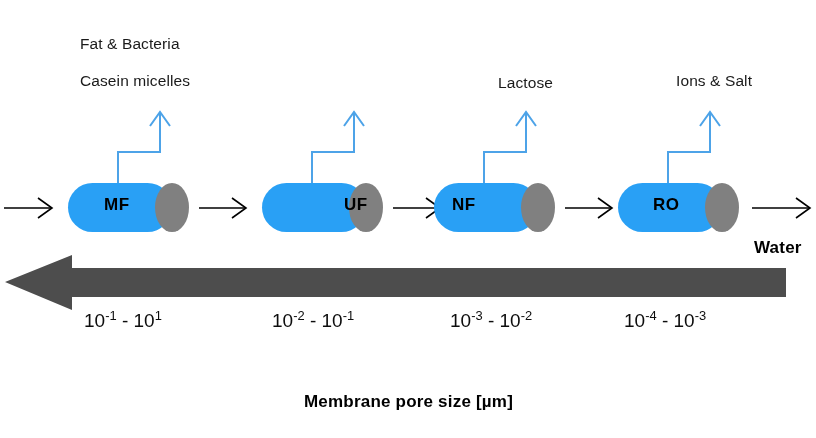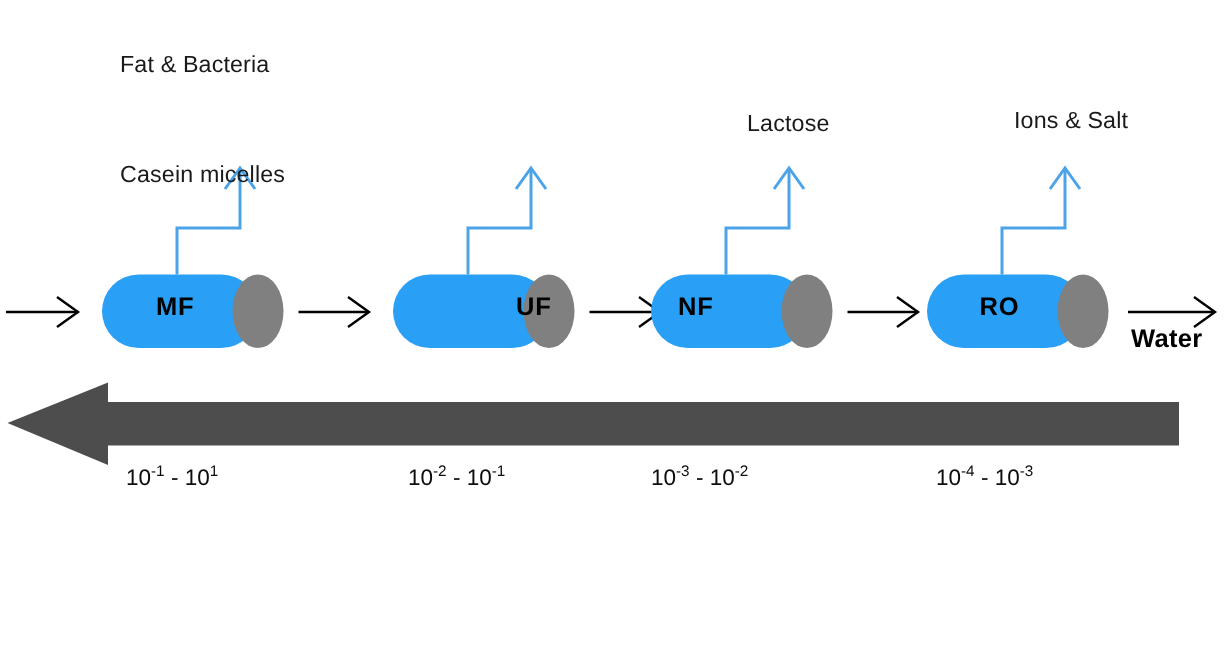--- a/index.html
+++ b/index.html
@@ -34,21 +34,21 @@
   .stage-name {
     position: absolute;
     font-size: 17px;
     font-weight: bold;
     color: #000000;
     white-space: nowrap;
     letter-spacing: 0.5px;
   }
   .pore {
     position: absolute;
-    font-size: 15px;
+    font-size: 19px;
     color: #0d0d0d;
     white-space: nowrap;
   }
   .pore sup {
     font-size: 0.68em;
     vertical-align: super;
     line-height: 0;
   }
   .water-lbl {
     position: absolute;
@@ -134,44 +134,45 @@
       <line x1="752" y1="208" x2="810" y2="208" stroke="#000000" stroke-width="1.6"></line>
       <polyline points="796,198 810,208 796,218" fill="none" stroke="#000000" stroke-width="1.6"></polyline>
     </g>
 
     <g>
       <path d="M 5 282 L 72 255 L 72 268 L 786 268 L 786 297 L 72 297 L 72 310 Z" fill="#4d4d4d"></path>
     </g>
   </svg>
 
   <div class="lbl" style="left:80px; top:35px;">Fat &amp; Bacteria</div>
-  <div class="lbl" style="left:80px; top:72px;margin-top:36px;">Casein micelles</div>
+  <div class="lbl" style="left:80px; top:72px;">Casein micelles</div>
 
 
   <div class="lbl" style="left:498px; top:74px;">Lactose</div>
 
   <div class="lbl" style="left:676px; top:72px;">Ions &amp; Salt</div>
 
   <div class="stage-name" style="left:104px; top:195px;">MF</div>
   <div class="stage-name" style="left:298px; top:195px;margin-left:46px;">UF</div>
   <div class="stage-name" style="left:452px; top:195px;">NF</div>
   <div class="stage-name" style="left:653px; top:195px;">RO</div>
 
-  <div class="water-lbl" style="left:754px; top:216px;">Water</div>
+  <div class="water-lbl" style="left:754px; top:238px;">Water</div>
 
   <div class="pore" style="left:84px; top:310px;">
     <span>10</span><sup>-1</sup><span> - </span><span>10</span><sup>1</sup>
   </div>
 
   <div class="pore" style="left:272px; top:310px;">
     <span>10</span><sup>-2</sup><span> - </span><span>10</span><sup>-1</sup>
   </div>
 
-  <div class="pore" style="left:434px; top:310px;">
+  <div class="pore" style="left:450px; top:310px;">
     <span>10</span><sup>-3</sup><span> - </span><span>10</span><sup>-2</sup>
   </div>
 
   <div class="pore" style="left:624px; top:310px;">
     <span>10</span><sup>-4</sup><span> - </span><span>10</span><sup>-3</sup>
   </div>
 
+  <div class="axis-title" style="left:304px; top:392px;">Membrane pore size [µm]</div>
 
 </div>
 
 </body></html>

